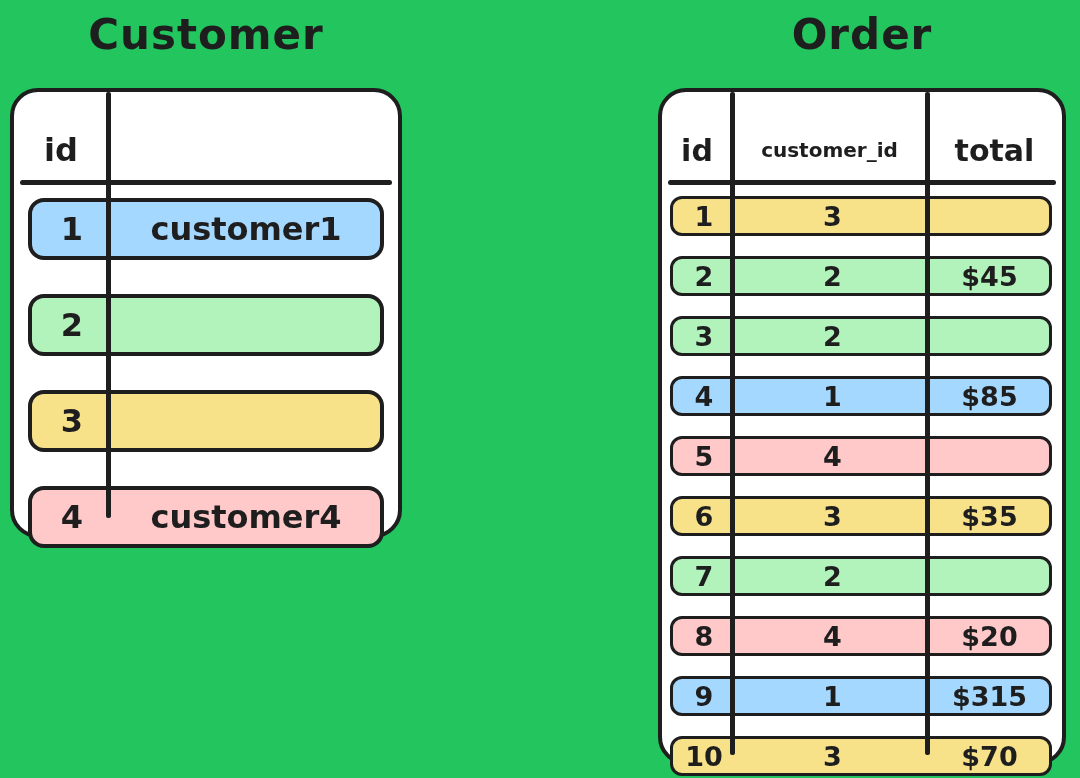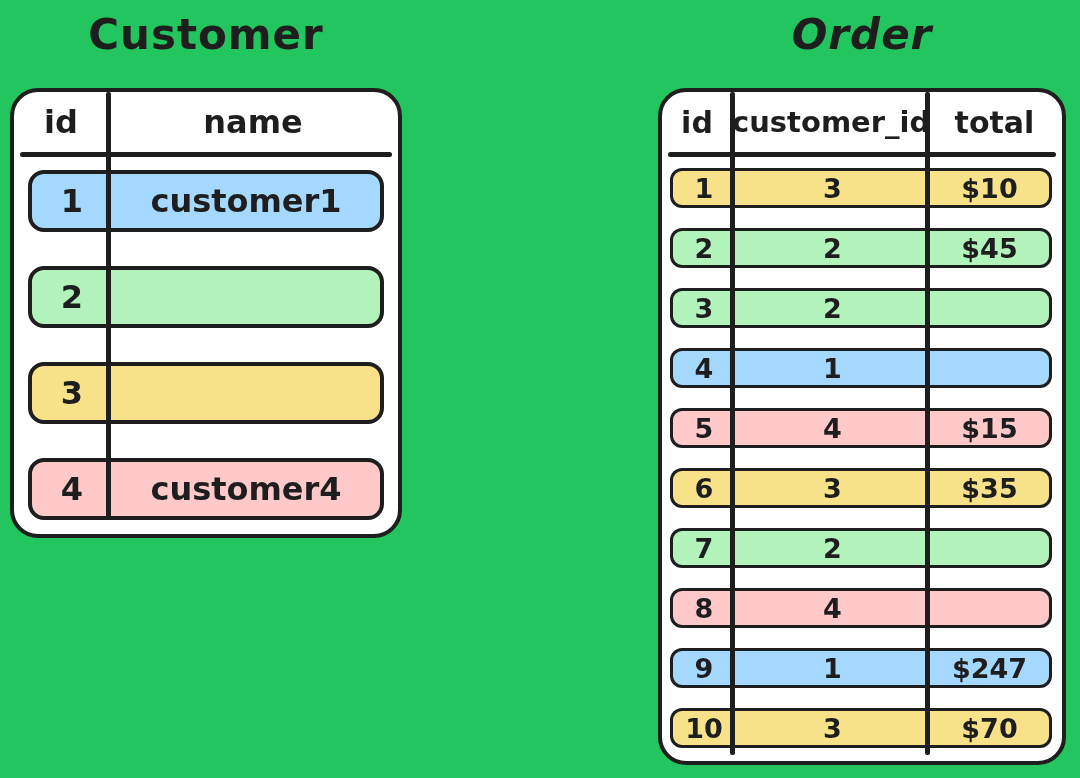--- a/index.html
+++ b/index.html
@@ -19,43 +19,44 @@
   }
   .table-title {
     position: absolute;
     text-align: center;
     font-size: 42px;
     font-weight: 700;
     letter-spacing: 1px;
     top: 10px;
   }
   .title-customer { left: 10px; width: 392px; }
-  .title-order   { left: 658px; width: 408px; font-style: italic; }
+  .title-order   { left: 658px; width: 408px; }
 
   .card {
     position: absolute;
     top: 88px;
     background: #ffffff;
     border: 4px solid #1e1e1e;
     border-radius: 28px;
     box-sizing: border-box;
   }
   .card-customer { left: 10px;  width: 392px; height: 450px; }
   .card-order    { left: 658px; width: 408px; height: 677px; }
 
   .header-row {
     display: grid;
     align-items: center;
     text-align: center;
     font-weight: 600;
     height: 60px;
+    margin-top: 28px;
   }
   .card-customer .header-row { grid-template-columns: 94px 1fr; font-size: 32px; }
   .card-order    .header-row { grid-template-columns: 70px 195px 1fr; font-size: 30px; }
-  .card-order    .header-row .hdr-cell:nth-child(2) { font-size: 29px; }
+  .card-order    .header-row .hdr-cell:nth-child(2) { font-size: 20px; }
 
   .header-underline {
     height: 5px;
     background: #1e1e1e;
     margin: 0 6px;
     border-radius: 3px;
   }
 
   .rows-container { position: relative; z-index: 2; }
   .card-customer .rows-container { padding: 0 14px; }
@@ -104,21 +105,20 @@
 
 <div class="canvas">
 
   <div class="table-title title-customer">Customer</div>
 
   <div class="table-title title-order">Order</div>
 
   <div class="card card-customer">
     <div class="header-row">
         <div class="hdr-cell">id</div>
-        <div class="hdr-cell">name</div>
       </div>
     <div class="header-underline"></div>
     <div class="rows-container">
         <div class="row-pill" style="background: rgb(165, 216, 255);">
           <div class="row-cell">1</div>
           <div class="row-cell">customer1</div>
         </div>
         <div class="row-pill" style="background: rgb(178, 242, 187);">
           <div class="row-cell">2</div>
         </div>
@@ -137,57 +137,57 @@
     <div class="header-row">
         <div class="hdr-cell">id</div>
         <div class="hdr-cell">customer_id</div>
         <div class="hdr-cell">total</div>
       </div>
     <div class="header-underline"></div>
     <div class="rows-container">
         <div class="row-pill" style="background: rgb(247, 226, 138);">
           <div class="row-cell">1</div>
           <div class="row-cell">3</div>
-          <div class="row-cell">$10</div>
         </div>
         <div class="row-pill" style="background: rgb(178, 242, 187);">
           <div class="row-cell">2</div>
           <div class="row-cell">2</div>
           <div class="row-cell">$45</div>
         </div>
         <div class="row-pill" style="background: rgb(178, 242, 187);">
           <div class="row-cell">3</div>
           <div class="row-cell">2</div>
         </div>
         <div class="row-pill" style="background: rgb(165, 216, 255);">
           <div class="row-cell">4</div>
           <div class="row-cell">1</div>
+          <div class="row-cell">$85</div>
         </div>
         <div class="row-pill" style="background: rgb(255, 201, 201);">
           <div class="row-cell">5</div>
           <div class="row-cell">4</div>
-          <div class="row-cell">$15</div>
         </div>
         <div class="row-pill" style="background: rgb(247, 226, 138);">
           <div class="row-cell">6</div>
           <div class="row-cell">3</div>
           <div class="row-cell">$35</div>
         </div>
         <div class="row-pill" style="background: rgb(178, 242, 187);">
           <div class="row-cell">7</div>
           <div class="row-cell">2</div>
         </div>
         <div class="row-pill" style="background: rgb(255, 201, 201);">
           <div class="row-cell">8</div>
           <div class="row-cell">4</div>
+          <div class="row-cell">$20</div>
         </div>
         <div class="row-pill" style="background: rgb(165, 216, 255);">
           <div class="row-cell">9</div>
           <div class="row-cell">1</div>
-          <div class="row-cell">$247</div>
+          <div class="row-cell">$315</div>
         </div>
         <div class="row-pill" style="background: rgb(247, 226, 138);">
           <div class="row-cell">10</div>
           <div class="row-cell">3</div>
           <div class="row-cell">$70</div>
         </div>
       </div>
     <div class="col-divider divider-1"></div>
     <div class="col-divider divider-2"></div>
   </div>

